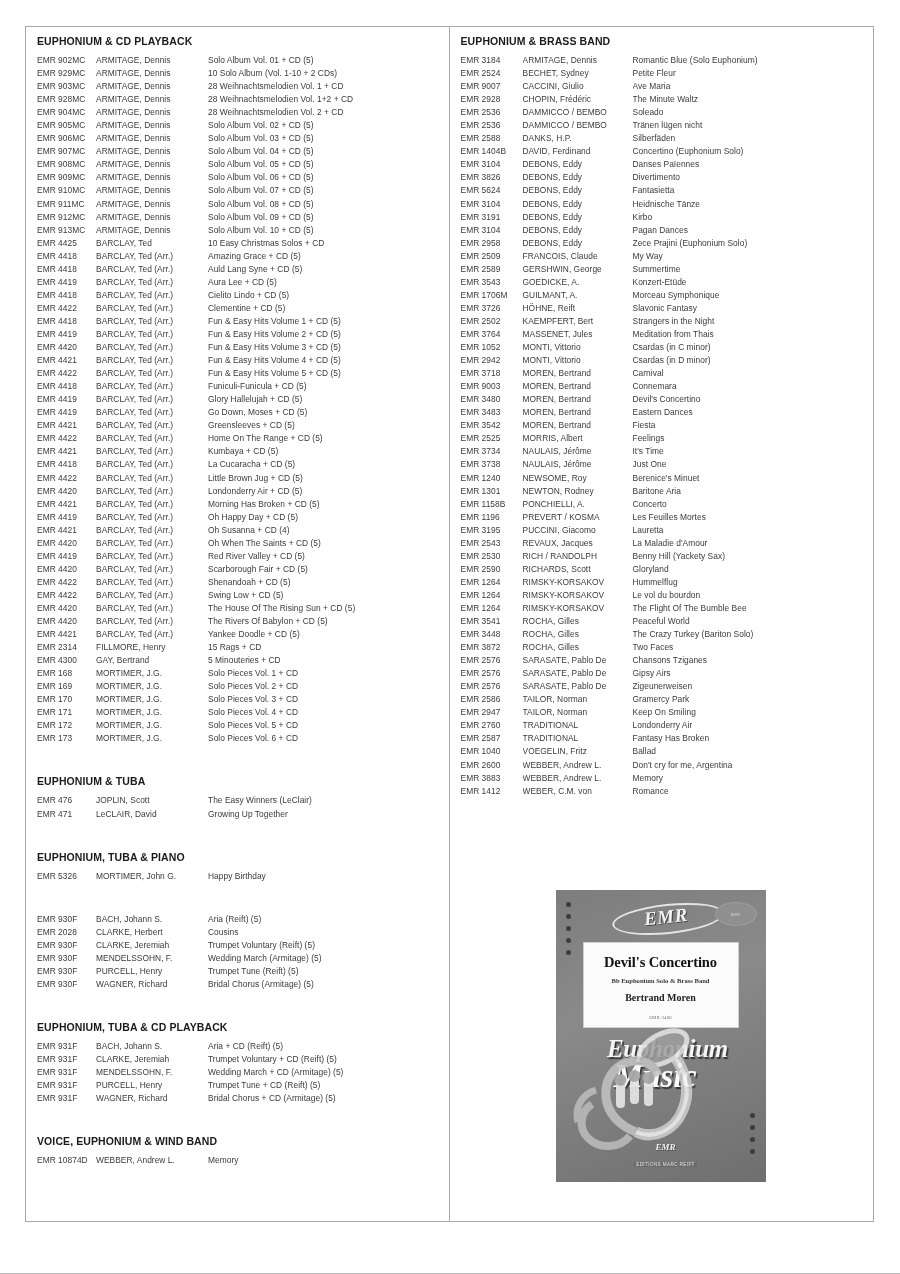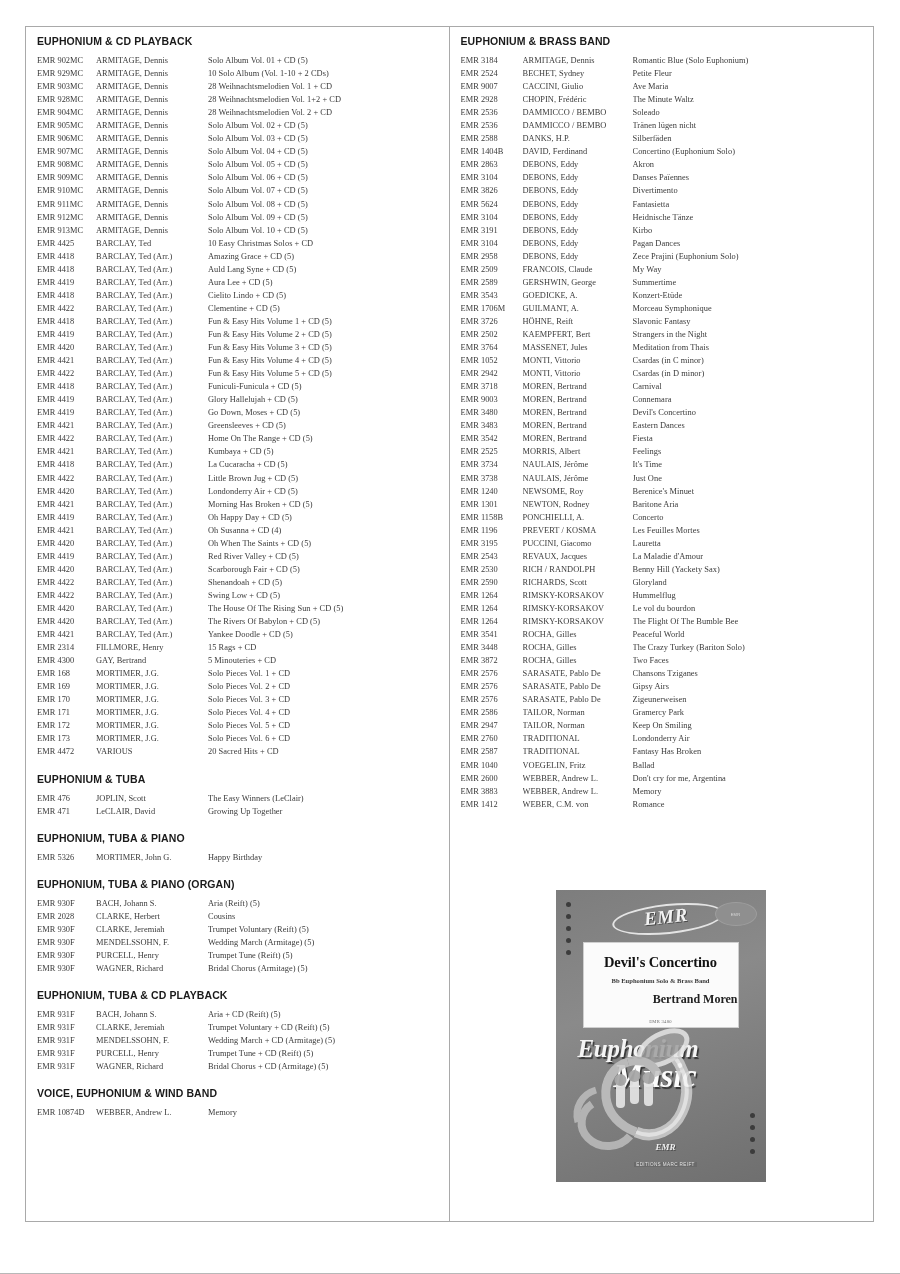--- a/index.html
+++ b/index.html
@@ -45,37 +45,36 @@
     padding-left: 11px;
     padding-right: 16px;
   }
   .col-right {
     width: 424px;
     padding-left: 11px;
     padding-right: 6px;
   }
 
   .section { margin: 0 0 0 0; }
-  .section + .section { margin-top: 14px; }
+  .section + .section { margin-top: 30px; }
 
   .section-title {
     font-size: 10.5px;
     font-weight: bold;
     letter-spacing: .1px;
     color: #1a1a1a;
     margin: 0 0 6px 0;
     line-height: 13px;
     white-space: nowrap;
   }
 
   table.items {
     border-collapse: collapse;
     width: 100%;
     table-layout: fixed;
-    font-family: Liberation Serif, serif;
   }
   table.items td {
     font-size: 8.4px;
     line-height: 13.05px;
     padding: 0;
     color: #3a3a3a;
     white-space: nowrap;
     overflow: hidden;
     vertical-align: top;
     letter-spacing: .04px;
@@ -192,24 +191,23 @@
   .tc-sub {
     font-family: "Liberation Serif", serif;
     font-weight: bold;
     font-size: 6.6px;
     color: #3a3a3a;
     margin-top: 7px;
   }
   .tc-comp {
     font-family: "Liberation Serif", serif;
     font-weight: bold;
-    font-size: 12px;
+    font-size: 10px;
     color: #222;
     margin-top: 8px;
-    text-align: right;
   }
   .tc-code {
     font-family: "Liberation Serif", serif;
     font-size: 4.6px;
     color: #6d6d6d;
     margin-top: 12px;
     letter-spacing: .3px;
   }
   .series {
     position: absolute;
@@ -221,20 +219,21 @@
   }
   .series .s1 {
     font-family: "Liberation Serif", serif;
     font-style: italic;
     font-weight: bold;
     font-size: 25px;
     color: #f4f4f4;
     line-height: 25px;
     text-shadow: 1.5px 1.5px 1px rgba(40,40,40,.85);
     letter-spacing: -.3px;
+    text-align: center;
   }
   .series .s2 {
     font-family: "Liberation Serif", serif;
     font-style: italic;
     font-weight: bold;
     font-size: 33px;
     color: #fbfbfb;
     line-height: 31px;
     margin-left: 36px;
     text-shadow: 1.5px 1.5px 1px rgba(40,40,40,.85);
@@ -543,25 +542,20 @@
                 <tr>
                   <td class="c-ref">EMR 172</td>
                   <td class="c-comp">MORTIMER, J.G.</td>
                   <td class="c-title">Solo Pieces Vol. 5 + CD</td>
                 </tr>
                 <tr>
                   <td class="c-ref">EMR 173</td>
                   <td class="c-comp">MORTIMER, J.G.</td>
                   <td class="c-title">Solo Pieces Vol. 6 + CD</td>
                 </tr>
-                <tr>
-                  <td class="c-ref">EMR 4472</td>
-                  <td class="c-comp">VARIOUS</td>
-                  <td class="c-title">20 Sacred Hits + CD</td>
-                </tr>
               </tbody>
             </table>
           </div>
           <div class="section">
             <div class="section-title">EUPHONIUM &amp; TUBA</div>
             <table class="items">
               <tbody>
                 <tr>
                   <td class="c-ref">EMR 476</td>
                   <td class="c-comp">JOPLIN, Scott</td>
@@ -581,21 +575,20 @@
               <tbody>
                 <tr>
                   <td class="c-ref">EMR 5326</td>
                   <td class="c-comp">MORTIMER, John G.</td>
                   <td class="c-title">Happy Birthday</td>
                 </tr>
               </tbody>
             </table>
           </div>
           <div class="section">
-            <div class="section-title">EUPHONIUM, TUBA &amp; PIANO (ORGAN)</div>
             <table class="items">
               <tbody>
                 <tr>
                   <td class="c-ref">EMR 930F</td>
                   <td class="c-comp">BACH, Johann S.</td>
                   <td class="c-title">Aria (Reift) (5)</td>
                 </tr>
                 <tr>
                   <td class="c-ref">EMR 2028</td>
                   <td class="c-comp">CLARKE, Herbert</td>
@@ -709,25 +702,20 @@
                 </tr>
                 <tr>
                   <td class="c-ref">EMR 2588</td>
                   <td class="c-comp">DANKS, H.P.</td>
                   <td class="c-title">Silberfäden</td>
                 </tr>
                 <tr>
                   <td class="c-ref">EMR 1404B</td>
                   <td class="c-comp">DAVID, Ferdinand</td>
                   <td class="c-title">Concertino (Euphonium Solo)</td>
-                </tr>
-                <tr>
-                  <td class="c-ref">EMR 2863</td>
-                  <td class="c-comp">DEBONS, Eddy</td>
-                  <td class="c-title">Akron</td>
                 </tr>
                 <tr>
                   <td class="c-ref">EMR 3104</td>
                   <td class="c-comp">DEBONS, Eddy</td>
                   <td class="c-title">Danses Païennes</td>
                 </tr>
                 <tr>
                   <td class="c-ref">EMR 3826</td>
                   <td class="c-comp">DEBONS, Eddy</td>
                   <td class="c-title">Divertimento</td>

